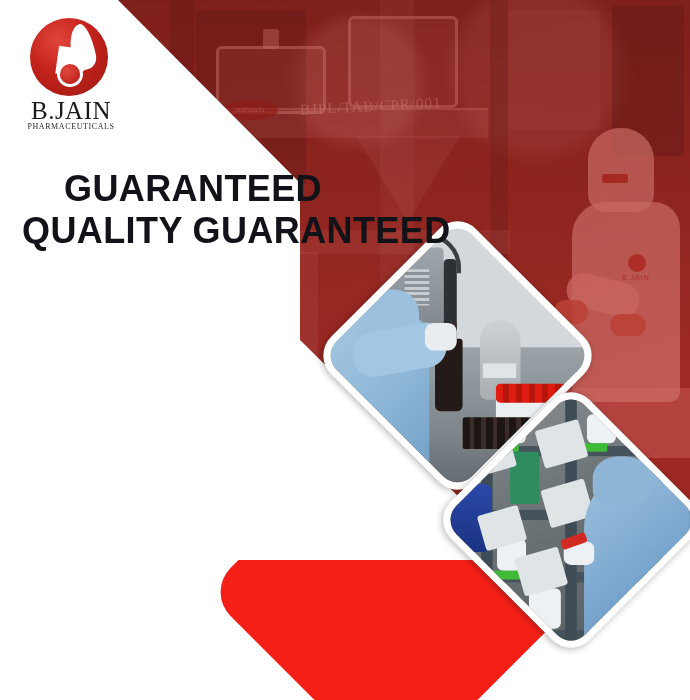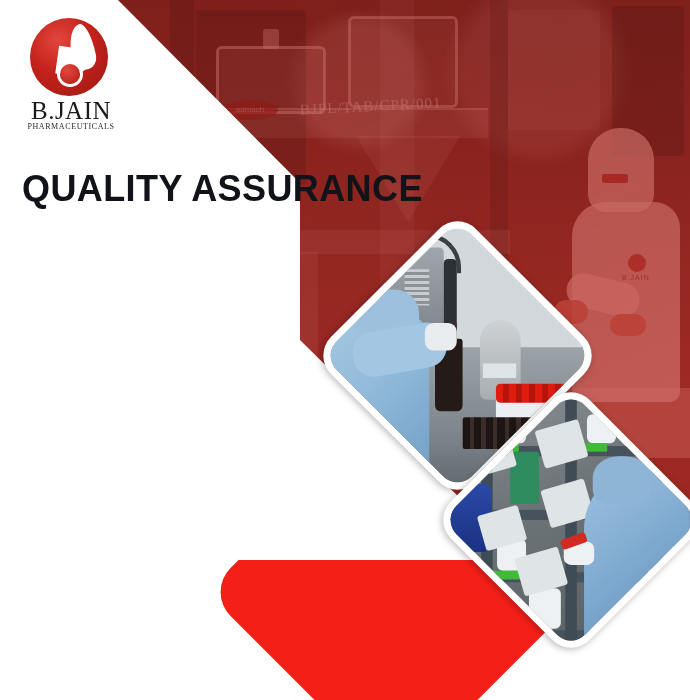--- a/index.html
+++ b/index.html
@@ -393,17 +393,18 @@
     <div class="mark">
       <div class="swoosh"></div>
       <div class="swoosh2"></div>
     </div>
     <div class="dot"></div>
     <div class="wordmark">B.JAIN</div>
     <div class="subword">PHARMACEUTICALS</div>
   </div>
 
   <div class="headline">
-    <div class="line line2">QUALITY ASSURANCE</div>
+    <div class="line line1">GUARANTEED</div>
+    <div class="line line2">QUALITY GUARANTEED</div>
   </div>
 
 
 </div>
 
 </body></html>

